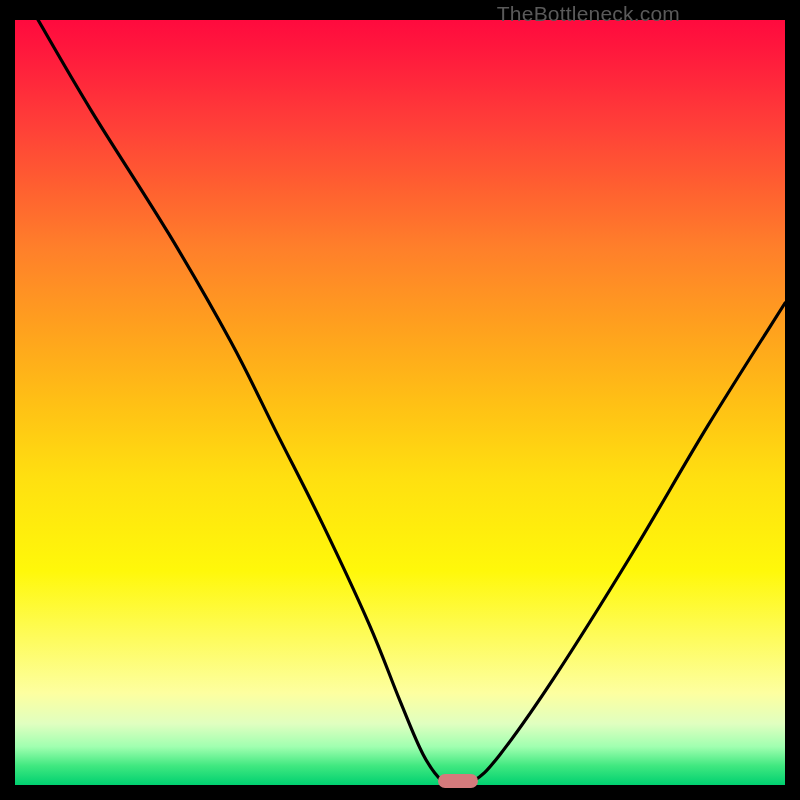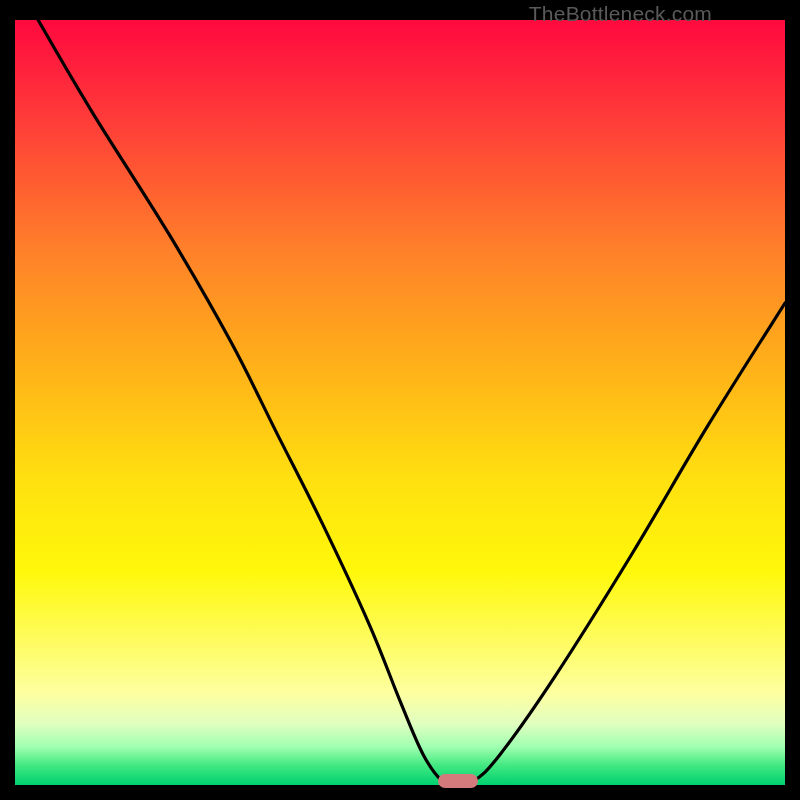--- a/index.html
+++ b/index.html
@@ -9,21 +9,20 @@
     height: 800px;
     overflow: hidden;
     background: #000;
     font-family: Arial, Helvetica, sans-serif;
   }
   .stage {
     position: relative;
     width: 688px;
     height: 800px;
     background: #000;
-    padding-left: 32px;
   }
   .plot-area {
     position: absolute;
     left: 15px;
     top: 20px;
     width: 770px;
     height: 765px;
     background: linear-gradient(to bottom,
       #ff0a3e 0%,
       #ff203c 6%,

